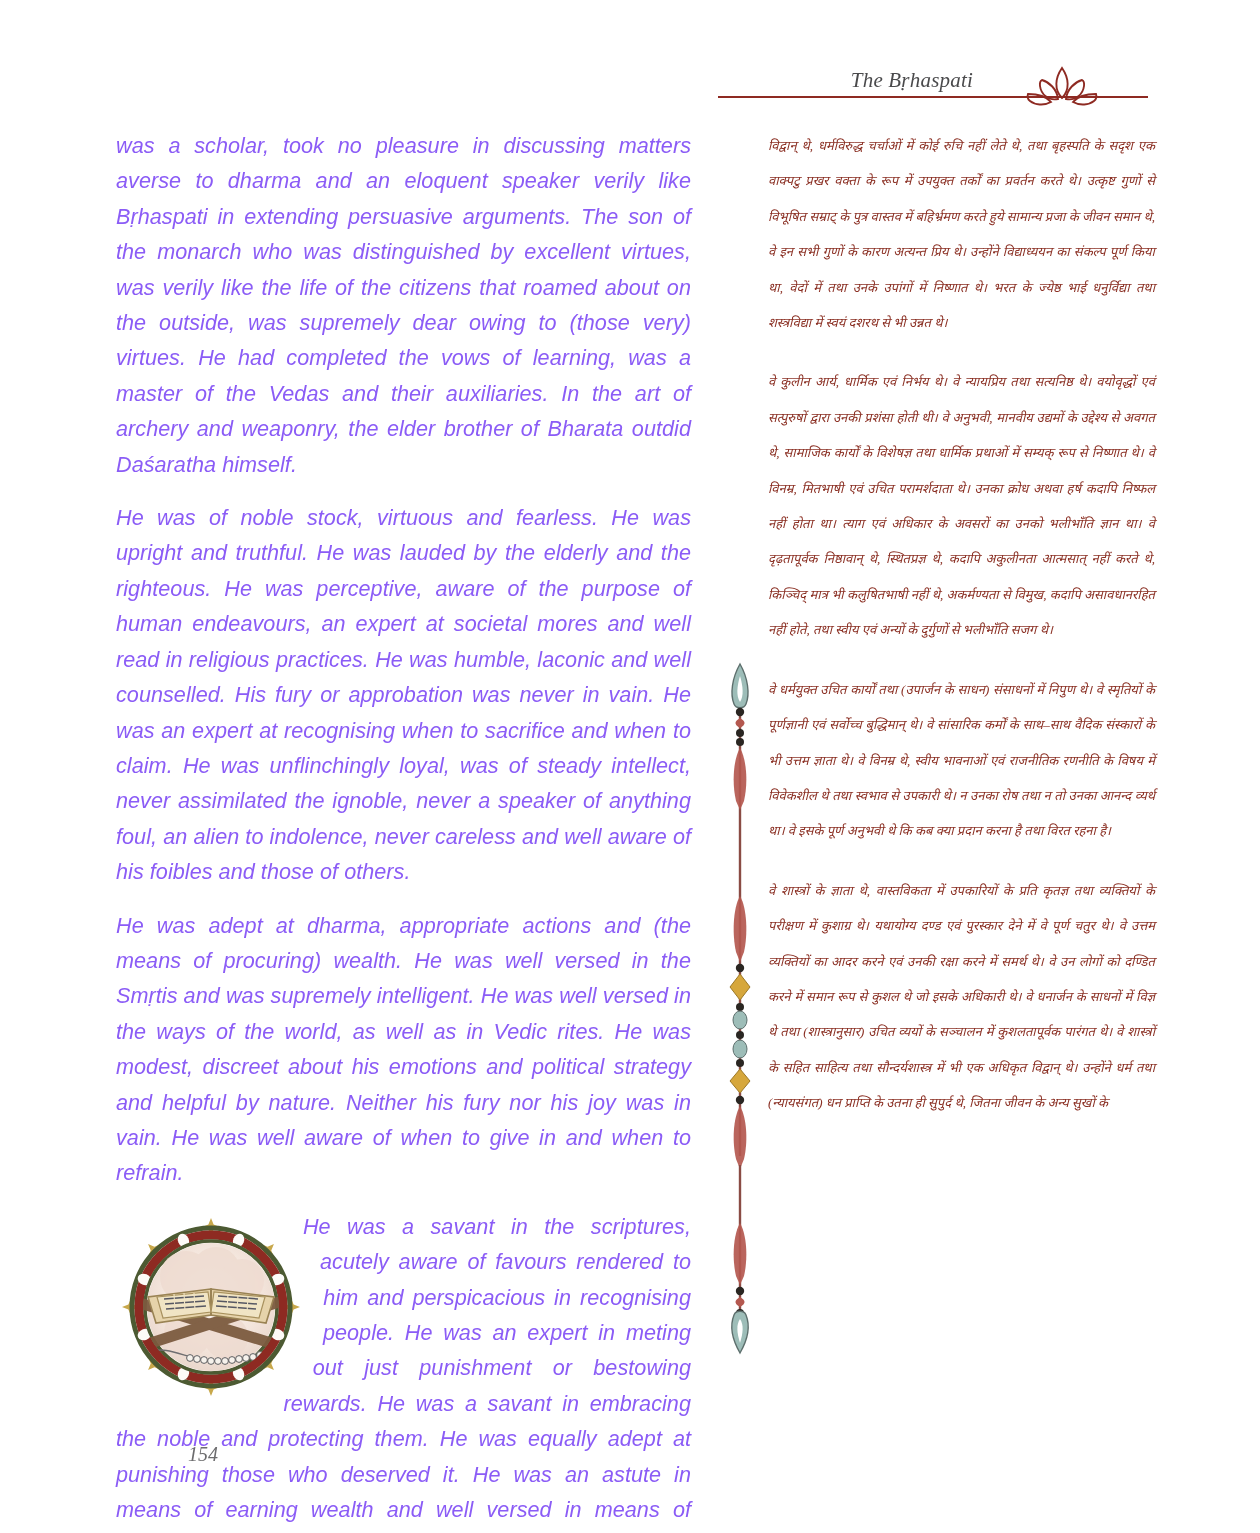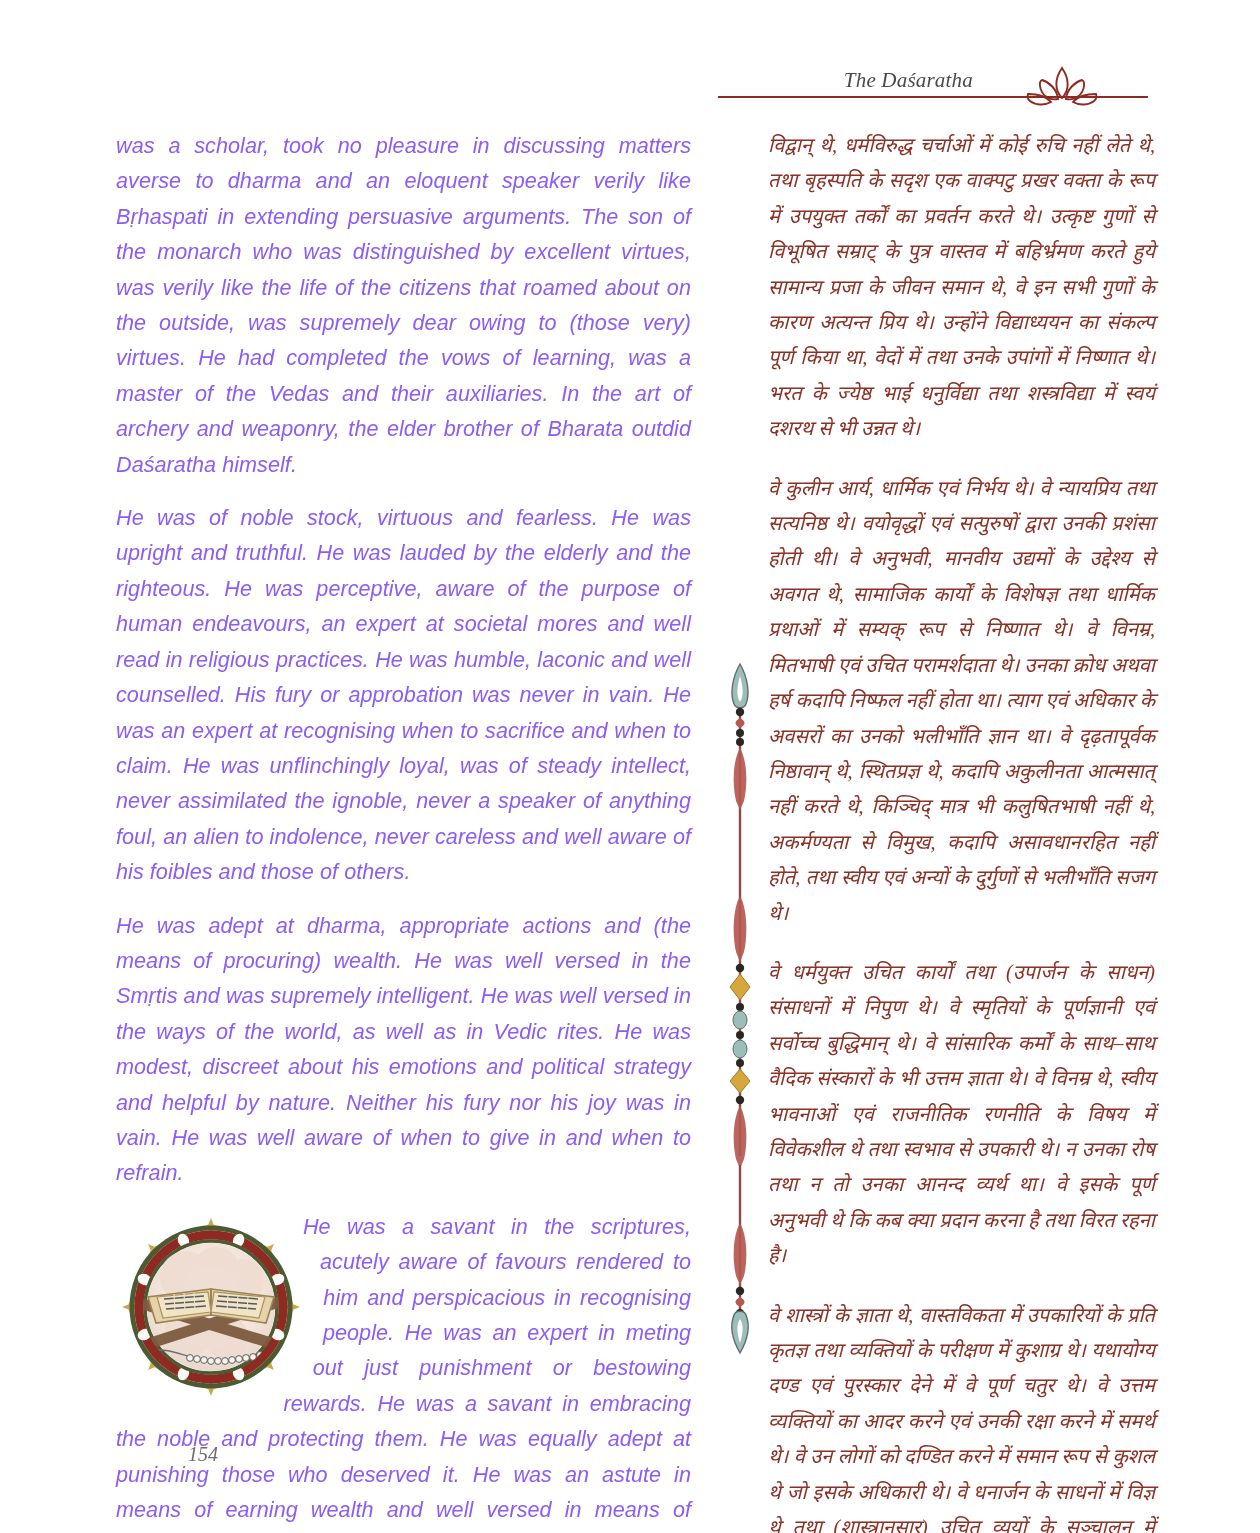--- a/index.html
+++ b/index.html
@@ -85,21 +85,21 @@
     font-size: 21.6px;
     line-height: 35.4px;
     color: #8b5cf6;
     letter-spacing: .05px;
   }
 
   
   #col-hindi .para {
     font-family: "Liberation Serif", "DejaVu Sans", sans-serif;
     font-style: italic;
-    font-size: 20px;
+    font-size: 13px;
     line-height: 35.4px;
     color: #8b3024;
     margin-bottom: 24px;
   }
 
   
   #figure-medallion {
     float: left;
     width: 190px;
     height: 185px;
@@ -131,21 +131,21 @@
   }
   #folio .folio-num {
     display: inline-block;
     margin-left: -610px;
   }
 </style>
 </head>
 <body>
 
 <div id="running-head">
-  <div class="rh-title">The Daśaratha</div>
+  <div class="rh-title">The Bṛhaspati</div>
   <div class="rh-rule"></div>
   <div class="rh-lotus">
     <svg viewBox="0 0 76 44" xmlns="http://www.w3.org/2000/svg">
       <g fill="none" stroke="#8e2a22" stroke-width="1.9" stroke-linecap="round">
         <path d="M38 4 C31 14 30 26 38 34 C46 26 45 14 38 4 Z"></path>
         <path d="M18 16 C25 18 33 25 34 35 C24 37 17 30 16 22 C15.6 19 16.2 17 18 16 Z"></path>
         <path d="M58 16 C51 18 43 25 42 35 C52 37 59 30 60 22 C60.4 19 59.8 17 58 16 Z"></path>
         <path d="M4 30 C12 30 22 32 27 38 C20 42 11 41 6 37 C4 35.5 3.2 32.5 4 30 Z"></path>
         <path d="M72 30 C64 30 54 32 49 38 C56 42 65 41 70 37 C72 35.5 72.8 32.5 72 30 Z"></path>
       </g>

